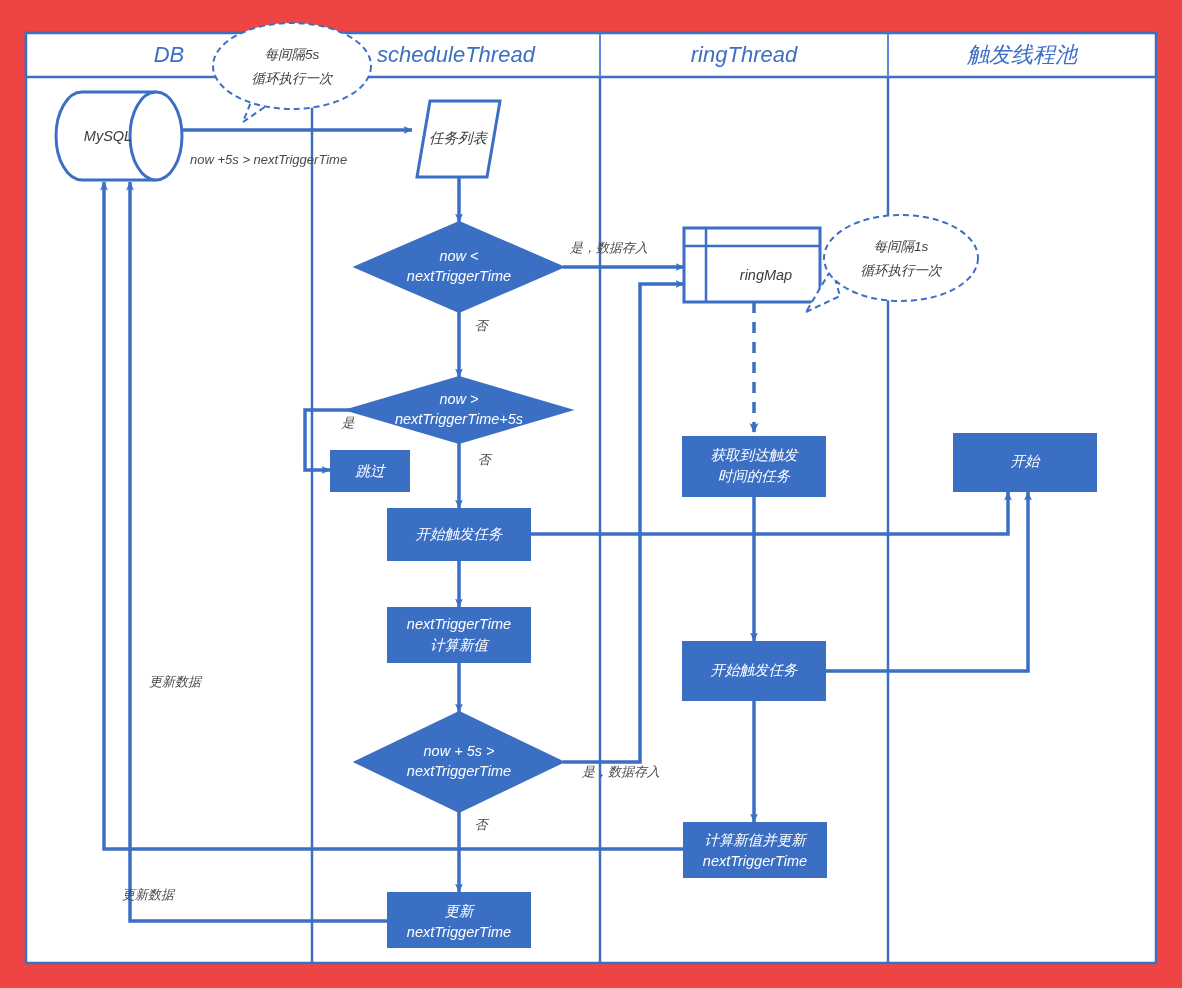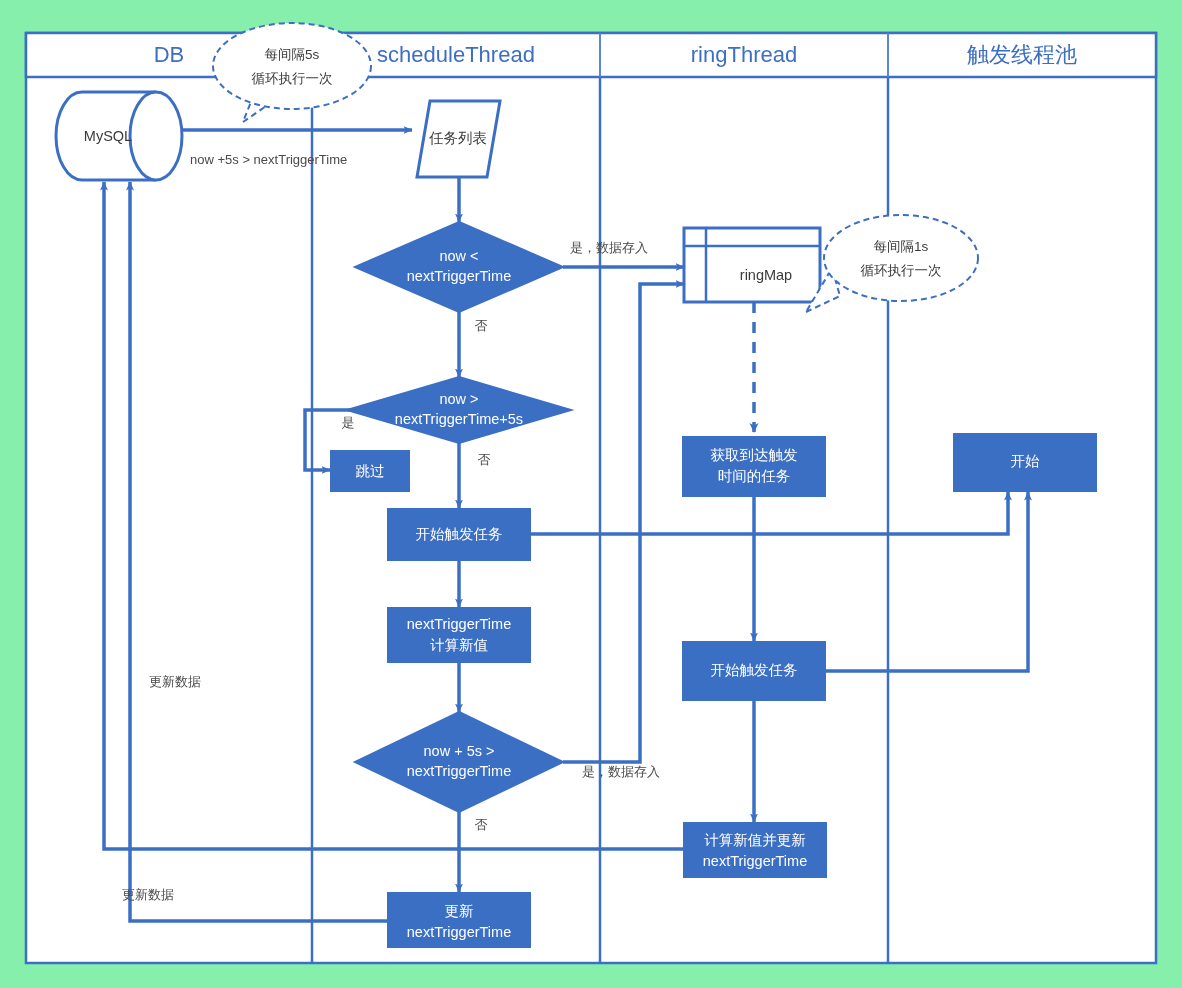--- a/index.html
+++ b/index.html
@@ -1,17 +1,17 @@
 <!DOCTYPE html>
 <html><head>
 <meta charset="utf-8">
 <style>
   html,body{margin:0;padding:0;background:#ffffff;}
   body{font-family:"Liberation Sans","DejaVu Sans",sans-serif;}
-  #stage{position:relative;width:1182px;height:988px;background:#86efac;overflow:hidden;}
+  #stage{position:relative;width:1182px;height:988px;background:#ef4444;overflow:hidden;font-style:italic;}
   svg{position:absolute;left:0;top:0;width:1182px;height:988px;}
   .lane-title{font-size:22px;fill:#3c6fc4;font-family:"Liberation Sans","DejaVu Sans",sans-serif;}
   .node-label{font-size:14.5px;fill:#ffffff;font-family:"Liberation Sans","DejaVu Sans",sans-serif;}
   .node-label-dark{font-size:14.5px;fill:#3b3b3b;font-family:"Liberation Sans","DejaVu Sans",sans-serif;}
   .edge-label{font-size:13px;fill:#4a4a4a;font-family:"Liberation Sans","DejaVu Sans",sans-serif;}
   .callout-text{font-size:13.5px;fill:#3b3b3b;font-family:"Liberation Sans","DejaVu Sans",sans-serif;}
   text{dominant-baseline:middle;}
 </style>
 </head>
 <body>

